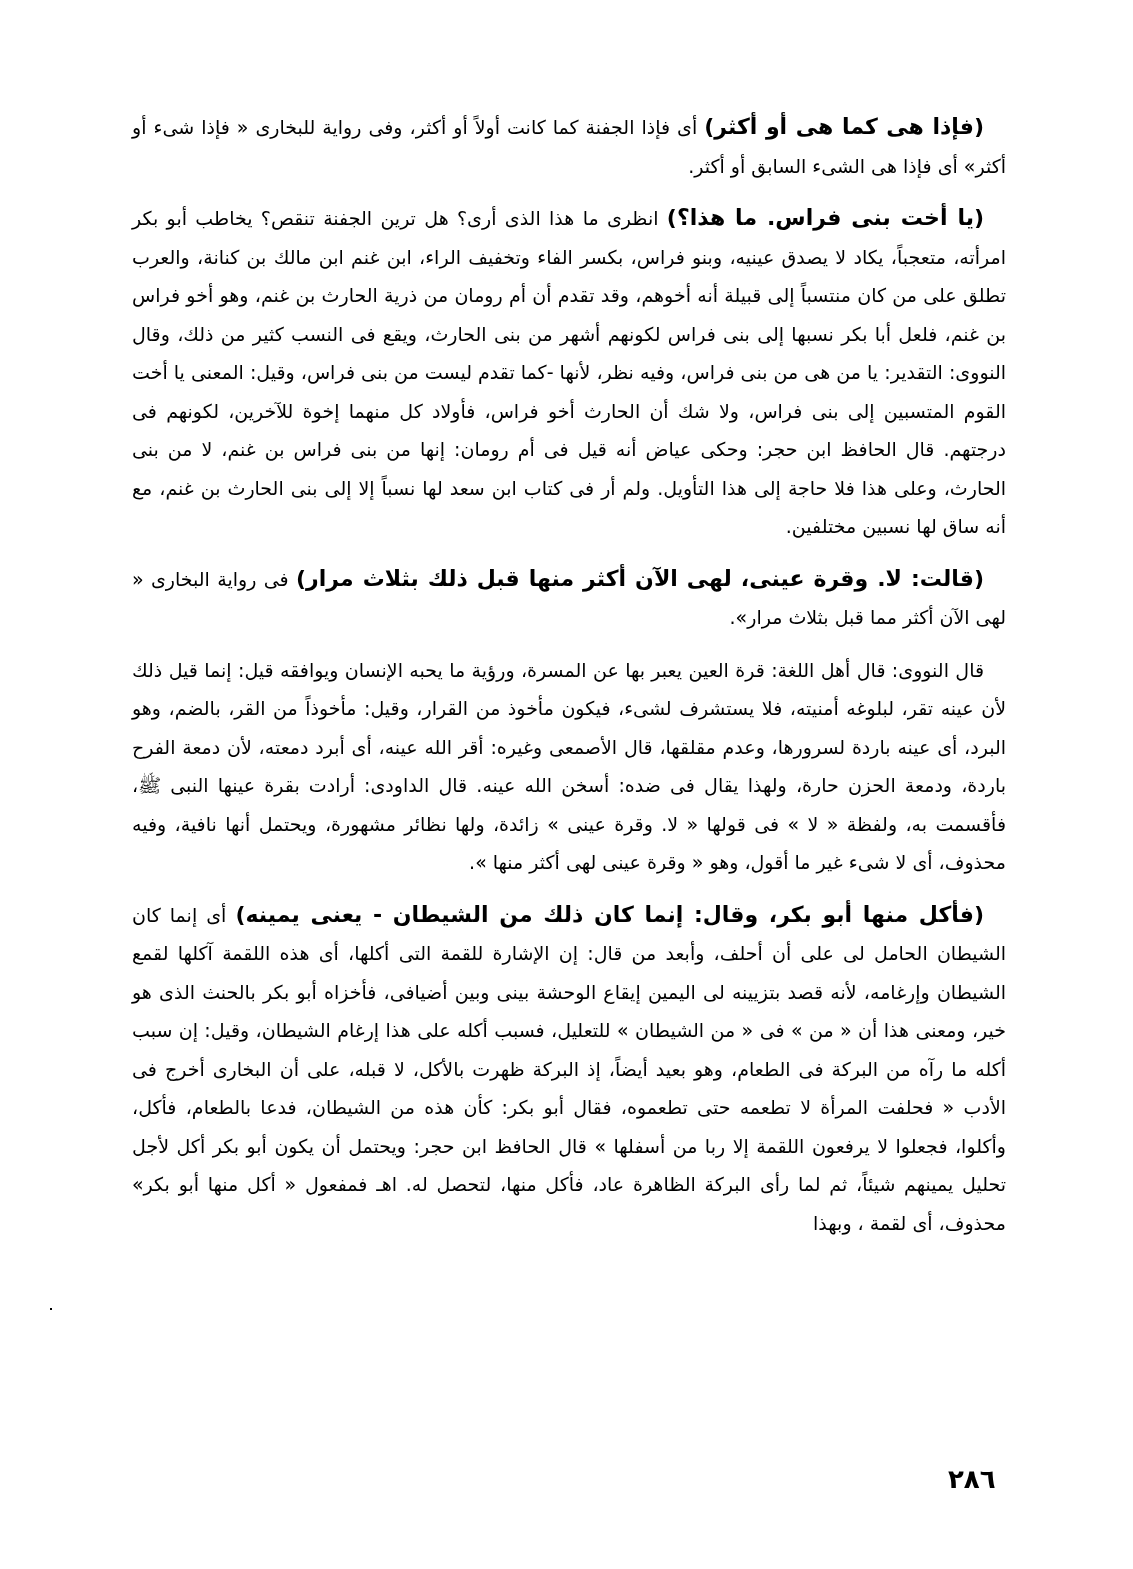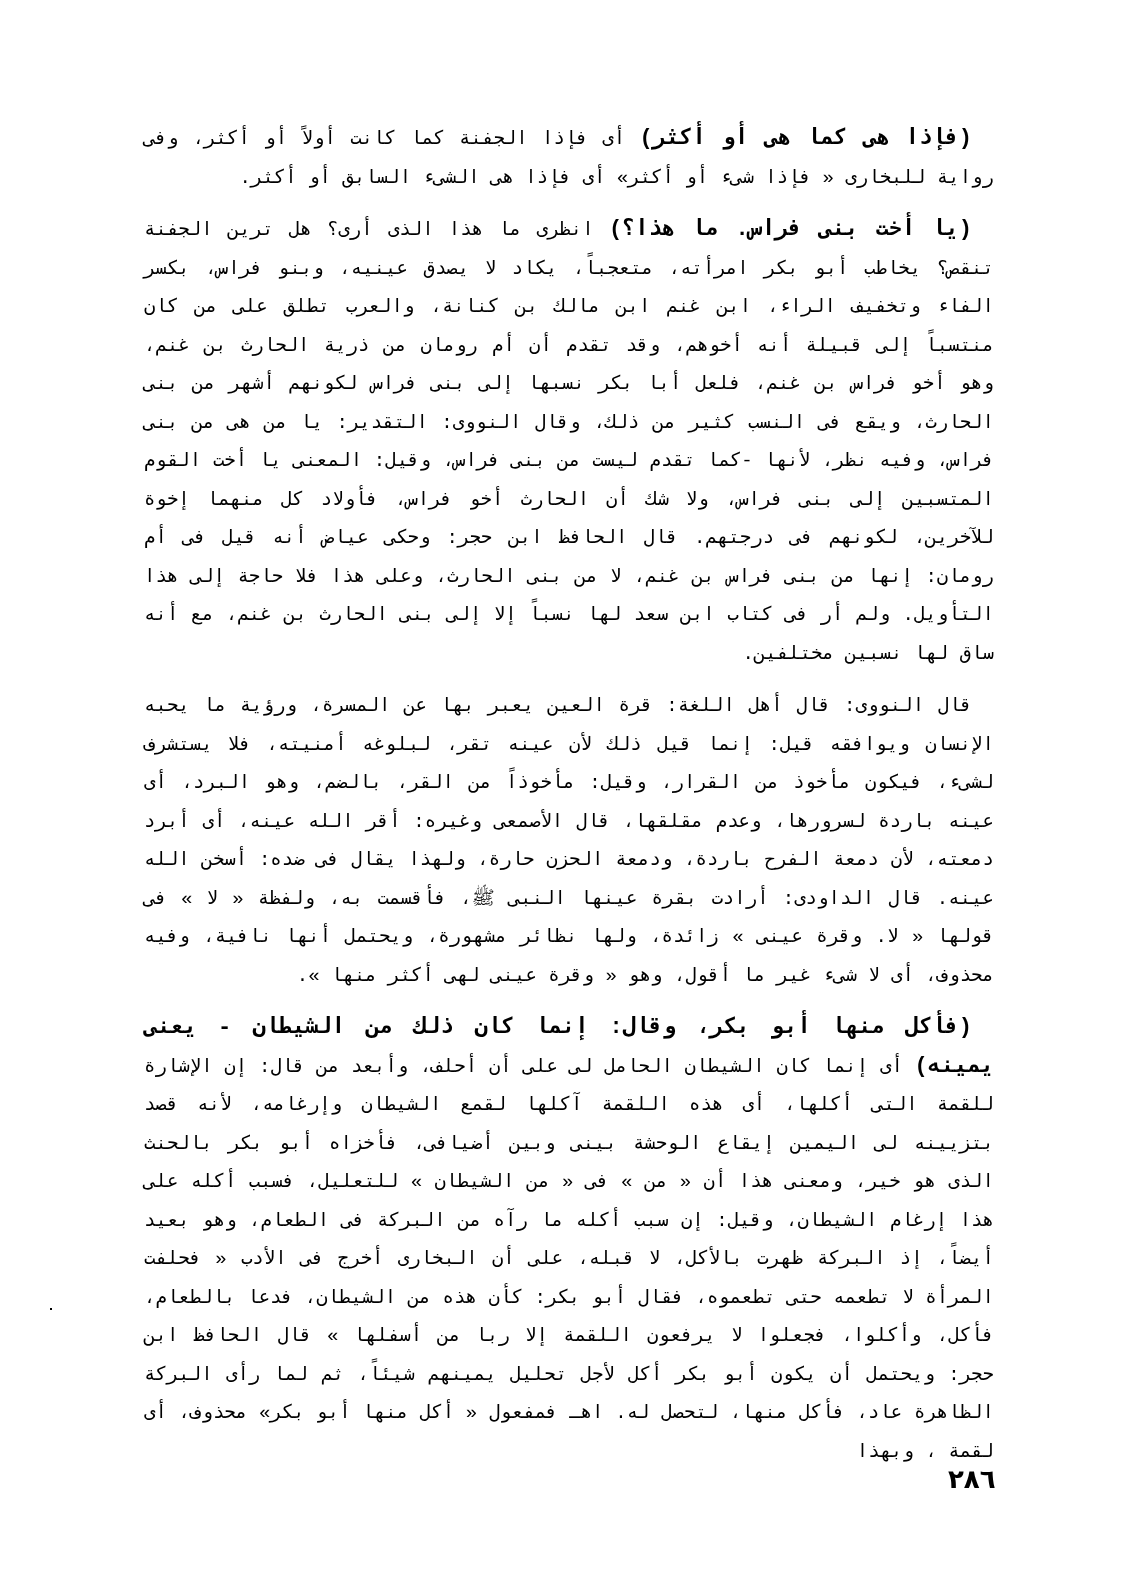--- a/index.html
+++ b/index.html
@@ -2,34 +2,35 @@
 <html><head>
 <meta charset="utf-8">
 <style>
   html, body { margin: 0; padding: 0; background: #ffffff; }
   body { width: 1133px; height: 1569px; position: relative; overflow: hidden; color: #000; }
   .page {
     position: absolute; left: 132px; top: 108px; width: 874px;
     direction: rtl; text-align: justify; text-align-last: right;
     font-family: "DejaVu Sans", sans-serif; font-size: 19px; line-height: 38.5px;
   }
-  .para { margin: 12px; font-family: Liberation Mono, monospace; }
+  .para { margin: 0; }
   .para + .para { margin-top: 14px; }
   .para.indent { text-indent: 22px; }
   .head { font-weight: bold; font-size: 22px; }
   .page-number {
     position: absolute; left: 948px; top: 1464px;
     font-family: "DejaVu Sans", sans-serif; font-size: 26px; font-weight: bold; direction: rtl;
   }
   .stray-dot { position: absolute; left: 50px; top: 1308px; width: 2px; height: 2px; background: #000; }
 </style>
 </head>
 <body>
 
 <div class="page">
   <p class="para indent"><span class="head">(فإذا هى كما هى أو أكثر)</span><span> أى فإذا الجفنة كما كانت أولاً أو أكثر، وفى رواية للبخارى « فإذا شىء أو أكثر» أى فإذا هى الشىء السابق أو أكثر.</span></p>
   <p class="para indent"><span class="head">(يا أخت بنى فراس. ما هذا؟)</span><span> انظرى ما هذا الذى أرى؟ هل ترين الجفنة تنقص؟ يخاطب أبو بكر امرأته، متعجباً، يكاد لا يصدق عينيه، وبنو فراس، بكسر الفاء وتخفيف الراء، ابن غنم ابن مالك بن كنانة، والعرب تطلق على من كان منتسباً إلى قبيلة أنه أخوهم، وقد تقدم أن أم رومان من ذرية الحارث بن غنم، وهو أخو فراس بن غنم، فلعل أبا بكر نسبها إلى بنى فراس لكونهم أشهر من بنى الحارث، ويقع فى النسب كثير من ذلك، وقال النووى: التقدير: يا من هى من بنى فراس، وفيه نظر، لأنها -كما تقدم ليست من بنى فراس، وقيل: المعنى يا أخت القوم المتسبين إلى بنى فراس، ولا شك أن الحارث أخو فراس، فأولاد كل منهما إخوة للآخرين، لكونهم فى درجتهم. قال الحافظ ابن حجر: وحكى عياض أنه قيل فى أم رومان: إنها من بنى فراس بن غنم، لا من بنى الحارث، وعلى هذا فلا حاجة إلى هذا التأويل. ولم أر فى كتاب ابن سعد لها نسباً إلا إلى بنى الحارث بن غنم، مع أنه ساق لها نسبين مختلفين.</span></p>
+  <p class="para indent"><span class="head">(قالت: لا. وقرة عينى، لهى الآن أكثر منها قبل ذلك بثلاث مرار)</span><span> فى رواية البخارى « لهى الآن أكثر مما قبل بثلاث مرار».</span></p>
   <p class="para indent"><span class="head"></span><span>قال النووى: قال أهل اللغة: قرة العين يعبر بها عن المسرة، ورؤية ما يحبه الإنسان ويوافقه قيل: إنما قيل ذلك لأن عينه تقر، لبلوغه أمنيته، فلا يستشرف لشىء، فيكون مأخوذ من القرار، وقيل: مأخوذاً من القر، بالضم، وهو البرد، أى عينه باردة لسرورها، وعدم مقلقها، قال الأصمعى وغيره: أقر الله عينه، أى أبرد دمعته، لأن دمعة الفرح باردة، ودمعة الحزن حارة، ولهذا يقال فى ضده: أسخن الله عينه. قال الداودى: أرادت بقرة عينها النبى ﷺ، فأقسمت به، ولفظة « لا » فى قولها « لا. وقرة عينى » زائدة، ولها نظائر مشهورة، ويحتمل أنها نافية، وفيه محذوف، أى لا شىء غير ما أقول، وهو « وقرة عينى لهى أكثر منها ».</span></p>
   <p class="para indent"><span class="head">(فأكل منها أبو بكر، وقال: إنما كان ذلك من الشيطان - يعنى يمينه)</span><span> أى إنما كان الشيطان الحامل لى على أن أحلف، وأبعد من قال: إن الإشارة للقمة التى أكلها، أى هذه اللقمة آكلها لقمع الشيطان وإرغامه، لأنه قصد بتزيينه لى اليمين إيقاع الوحشة بينى وبين أضيافى، فأخزاه أبو بكر بالحنث الذى هو خير، ومعنى هذا أن « من » فى « من الشيطان » للتعليل، فسبب أكله على هذا إرغام الشيطان، وقيل: إن سبب أكله ما رآه من البركة فى الطعام، وهو بعيد أيضاً، إذ البركة ظهرت بالأكل، لا قبله، على أن البخارى أخرج فى الأدب « فحلفت المرأة لا تطعمه حتى تطعموه، فقال أبو بكر: كأن هذه من الشيطان، فدعا بالطعام، فأكل، وأكلوا، فجعلوا لا يرفعون اللقمة إلا ربا من أسفلها » قال الحافظ ابن حجر: ويحتمل أن يكون أبو بكر أكل لأجل تحليل يمينهم شيئاً، ثم لما رأى البركة الظاهرة عاد، فأكل منها، لتحصل له. اهـ فمفعول « أكل منها أبو بكر» محذوف، أى لقمة ، وبهذا</span></p>
 </div>
 
 <div class="stray-dot"></div>
 <div class="page-number">٢٨٦</div>
 
 </body></html>

